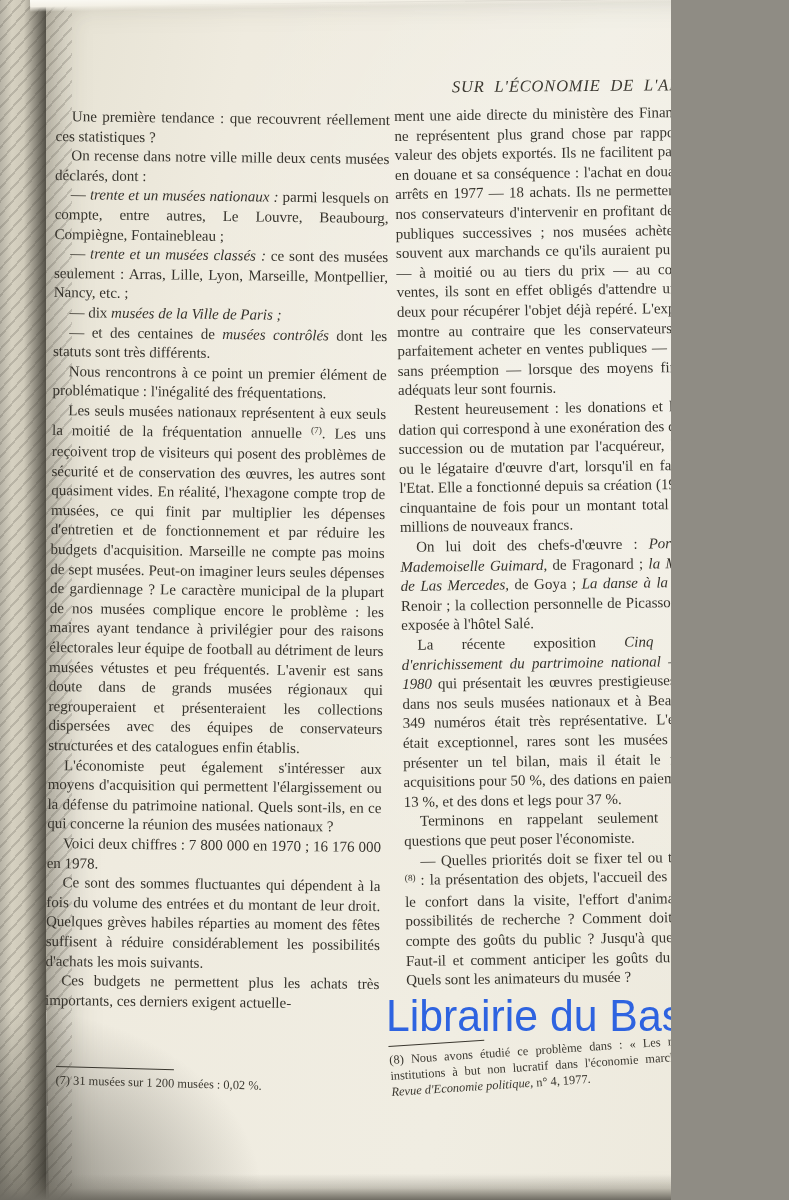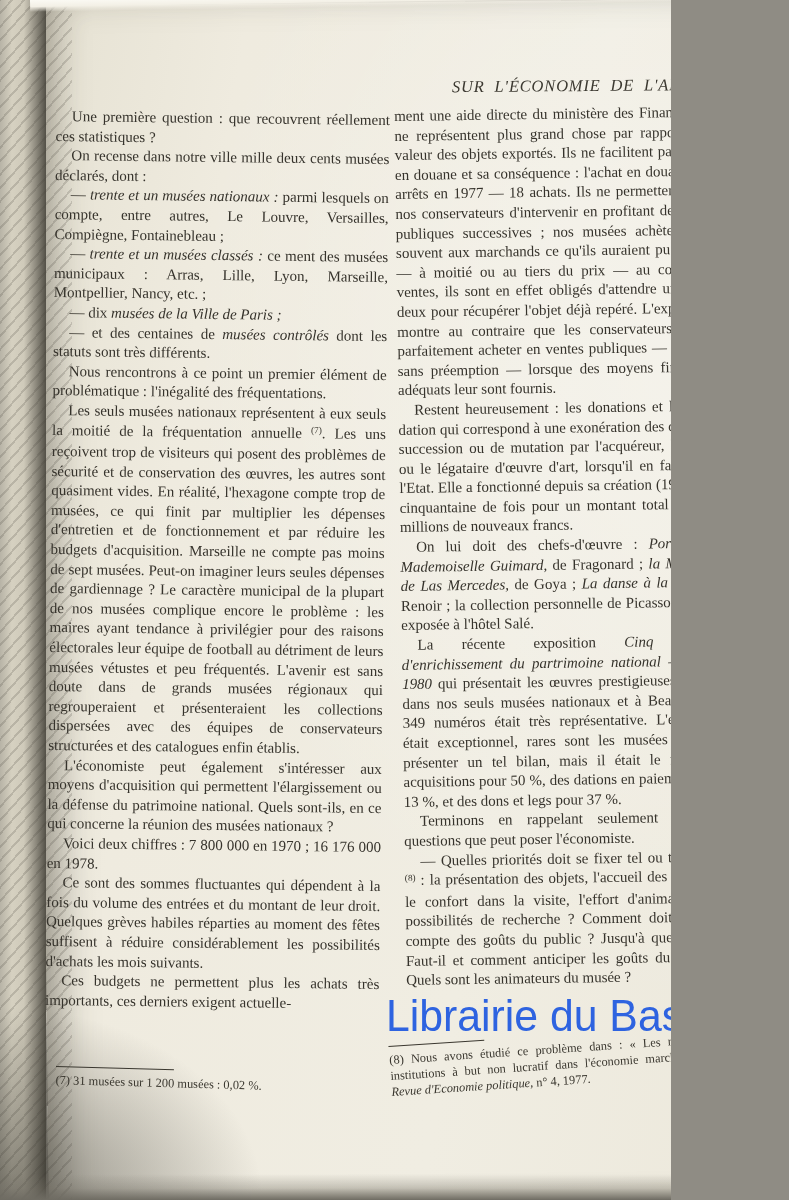--- a/index.html
+++ b/index.html
@@ -61,24 +61,24 @@
 
   <div class="prev-page">
     <div class="ghost-lines"></div>
   </div>
 
   <div class="page-top-edge"></div>
 
   <div class="header-title">SUR L'ÉCONOMIE DE L'ART</div>
 
   <div class="col col-left">
-      <p class="para"><span>Une première question : que recouvrent réellement ces statistiques ?</span></p>
+      <p class="para"><span>Une première tendance : que recouvrent réellement ces statistiques ?</span></p>
       <p class="para"><span>On recense dans notre ville mille deux cents musées déclarés, dont :</span></p>
-      <p class="para"><span>— </span><span class="it">trente et un musées nationaux :</span><span> parmi lesquels on compte, entre autres, Le Louvre, Versailles, Compiègne, Fontainebleau ;</span></p>
-      <p class="para"><span>— </span><span class="it">trente et un musées classés :</span><span> ce ment des musées municipaux : Arras, Lille, Lyon, Marseille, Montpellier, Nancy, etc. ;</span></p>
+      <p class="para"><span>— </span><span class="it">trente et un musées nationaux :</span><span> parmi lesquels on compte, entre autres, Le Louvre, Beaubourg, Compiègne, Fontainebleau ;</span></p>
+      <p class="para"><span>— </span><span class="it">trente et un musées classés :</span><span> ce sont des musées seulement : Arras, Lille, Lyon, Marseille, Montpellier, Nancy, etc. ;</span></p>
       <p class="para"><span>— dix </span><span class="it">musées de la Ville de Paris ;</span></p>
       <p class="para"><span>— et des centaines de </span><span class="it">musées contrôlés</span><span> dont les statuts sont très différents.</span></p>
       <p class="para"><span>Nous rencontrons à ce point un premier élément de problématique : l'inégalité des fréquentations.</span></p>
       <p class="para"><span>Les seuls musées nationaux représentent à eux seuls la moitié de la fréquentation annuelle </span><span class="sup">(7)</span><span>. Les uns reçoivent trop de visiteurs qui posent des problèmes de sécurité et de conservation des œuvres, les autres sont quasiment vides. En réalité, l'hexagone compte trop de musées, ce qui finit par multiplier les dépenses d'entretien et de fonctionnement et par réduire les budgets d'acquisition. Marseille ne compte pas moins de sept musées. Peut-on imaginer leurs seules dépenses de gardiennage ? Le caractère municipal de la plupart de nos musées complique encore le problème : les maires ayant tendance à privilégier pour des raisons électorales leur équipe de football au détriment de leurs musées vétustes et peu fréquentés. L'avenir est sans doute dans de grands musées régionaux qui regrouperaient et présenteraient les collections dispersées avec des équipes de conservateurs structurées et des catalogues enfin établis.</span></p>
       <p class="para"><span>L'économiste peut également s'intéresser aux moyens d'acquisition qui permettent l'élargissement ou la défense du patrimoine national. Quels sont-ils, en ce qui concerne la réunion des musées nationaux ?</span></p>
       <p class="para"><span>Voici deux chiffres : 7 800 000 en 1970 ; 16 176 000 en 1978.</span></p>
       <p class="para"><span>Ce sont des sommes fluctuantes qui dépendent à la fois du volume des entrées et du montant de leur droit. Quelques grèves habiles réparties au moment des fêtes suffisent à réduire considérablement les possibilités d'achats les mois suivants.</span></p>
       <p class="para"><span>Ces budgets ne permettent plus les achats très importants, ces derniers exigent actuelle-</span></p>
     </div>
 

